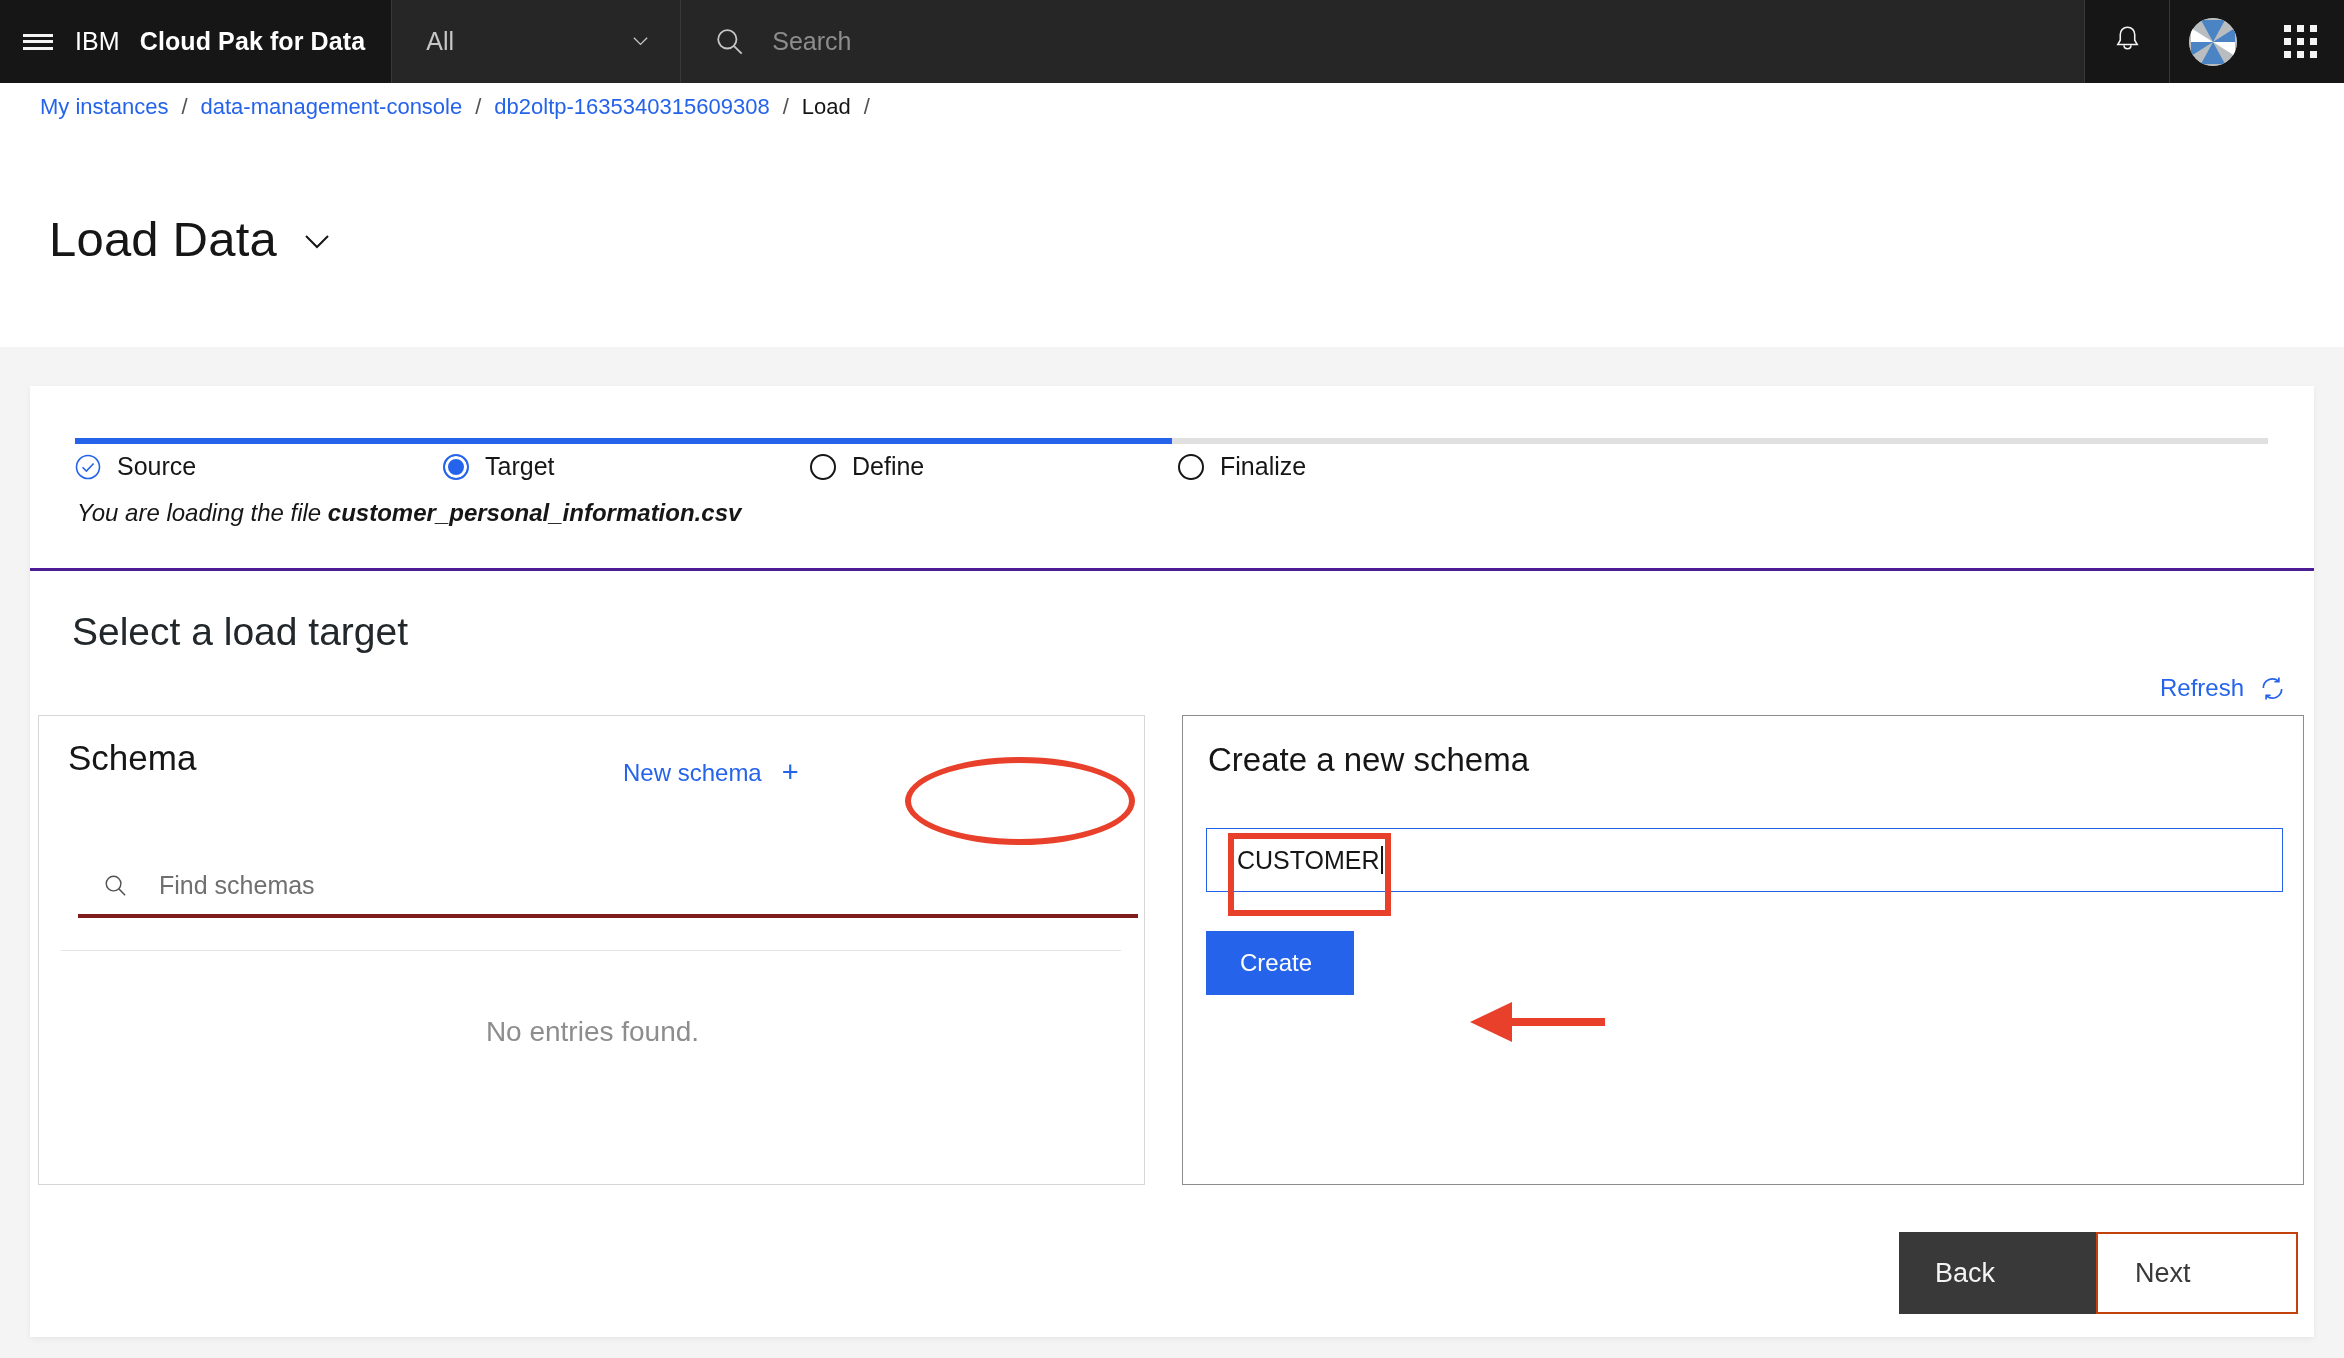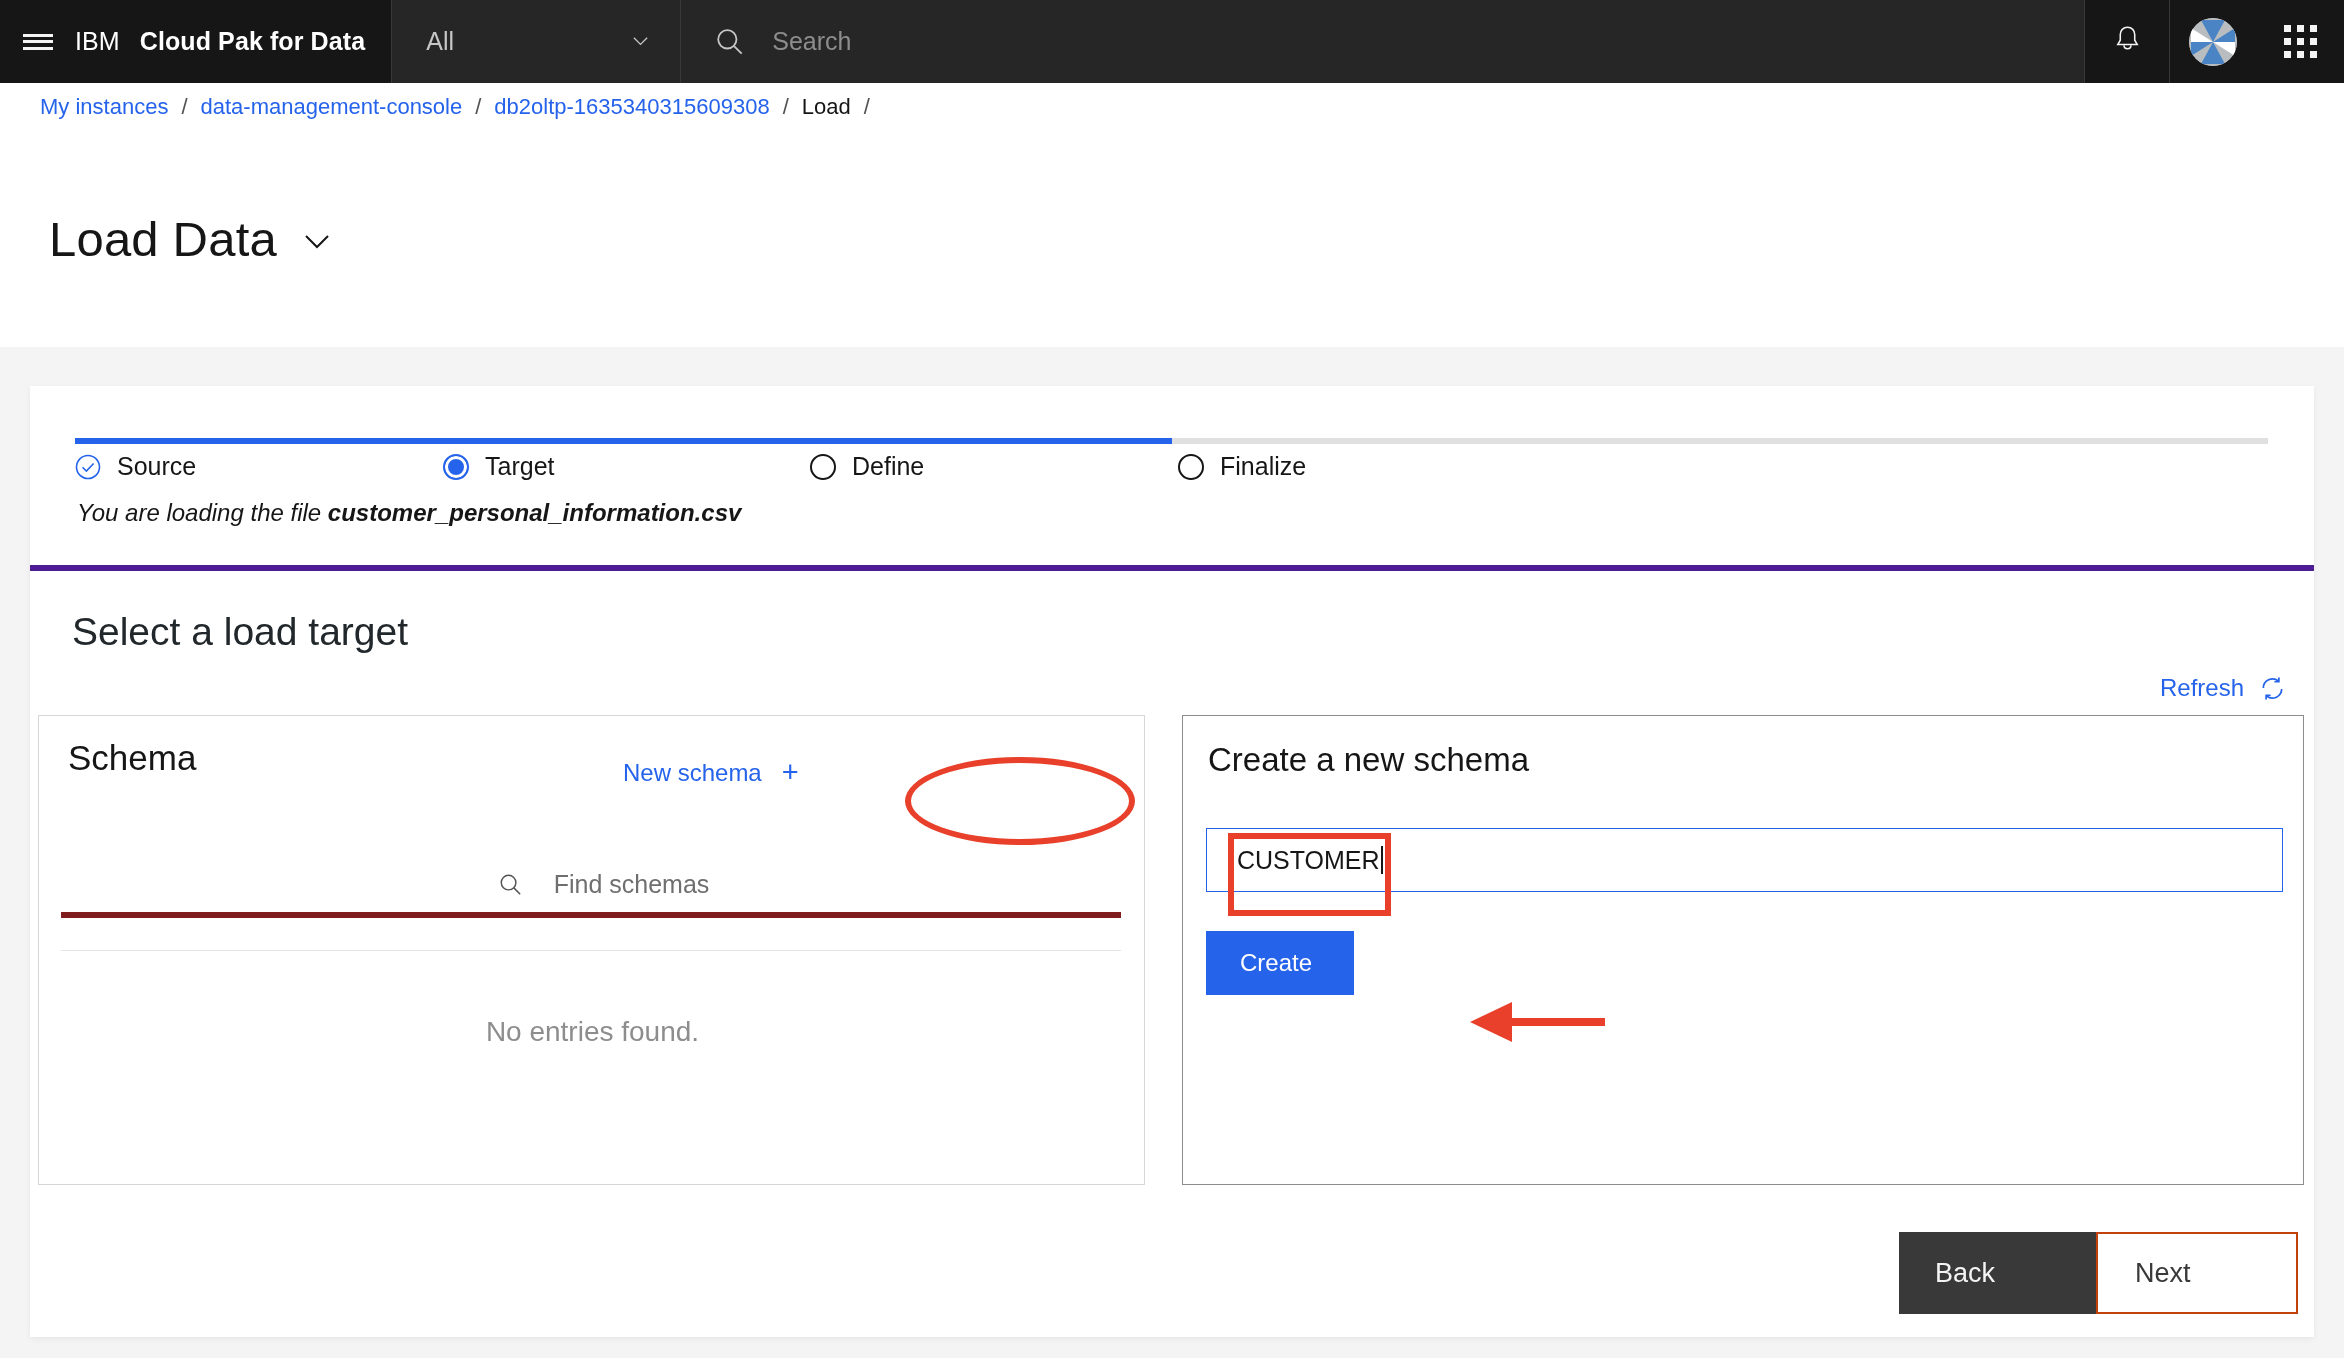--- a/index.html
+++ b/index.html
@@ -72,21 +72,21 @@
   #page-title { font-size: 49px; font-weight: 400; color: #161616; letter-spacing: .2px; }
   #title-chevron { margin-left: 25px; margin-top: 9px; cursor: pointer; }
 
   
   #card {
     position: absolute; left: 30px; top: 386px; width: 2284px; height: 951px;
     background: #ffffff; box-shadow: 0 2px 6px rgba(0,0,0,.06);
   }
 
   
-  #stepper { position: absolute; left: 0; top: 0; width: 2284px; height: 185px; border-bottom: 6px solid #4c1d95; }
+  #stepper { position: absolute; left: 0; top: 0; width: 2284px; height: 185px; border-bottom: 3px solid #4c1d95; }
   #progress-track {
     position: absolute; left: 45px; top: 52px; width: 2193px; height: 6px; background: #e0e0e0;
   }
   #progress-fill { position: absolute; left: 0; top: 0; height: 6px; width: 1100px; background: #2563eb; }
   .step { position: absolute; top: 66px; display: flex; align-items: center; }
   .step .lbl { font-size: 25px; color: #161616; margin-left: 16px; }
   .step-ring { width: 26px; height: 26px; border-radius: 50%; border: 2px solid #161616; }
   .step-check { width: 26px; height: 26px; }
   .step-active {
     width: 26px; height: 26px; border-radius: 50%; border: 2px solid #2563eb;
@@ -116,22 +116,22 @@
     position: absolute; left: 8px; top: 329px; width: 1107px; height: 470px;
     border: 1px solid #d6d6d6; background: #fff;
   }
   #schema-title { position: absolute; left: 29px; top: 22px; font-size: 35px; color: #161616; }
   #new-schema-link {
     position: absolute; left: 584px; top: 42px; color: #2563eb; font-size: 24px;
     display: flex; align-items: center; cursor: pointer;
   }
   #new-schema-link .plus { margin-left: 20px; font-size: 29px; line-height: 1; }
   #schema-search {
-    position: absolute; left: 22px; top: 140px; width: 1060px; height: 62px;
-    display: flex; align-items: center; border-bottom: 6px solid #7f1d1d; cursor: text; justify-content: center;
+    position: absolute; left: 39px; top: 140px; width: 1060px; height: 62px;
+    display: flex; align-items: center; border-bottom: 4px solid #7f1d1d; cursor: text;
   }
   #schema-search .sicon2 { width: 27px; height: 27px; margin-left: 24px; margin-right: 30px; }
   #schema-search .ph { color: #6f6f6f; font-size: 25px; }
   #schema-divider { position: absolute; left: 22px; top: 234px; width: 1060px; height: 1px; background: #e4e4e4; }
   #no-entries {
     position: absolute; left: 0; top: 300px; width: 1107px; text-align: center;
     font-size: 28px; color: #8d8d8d;
   }
 
   #create-panel {

